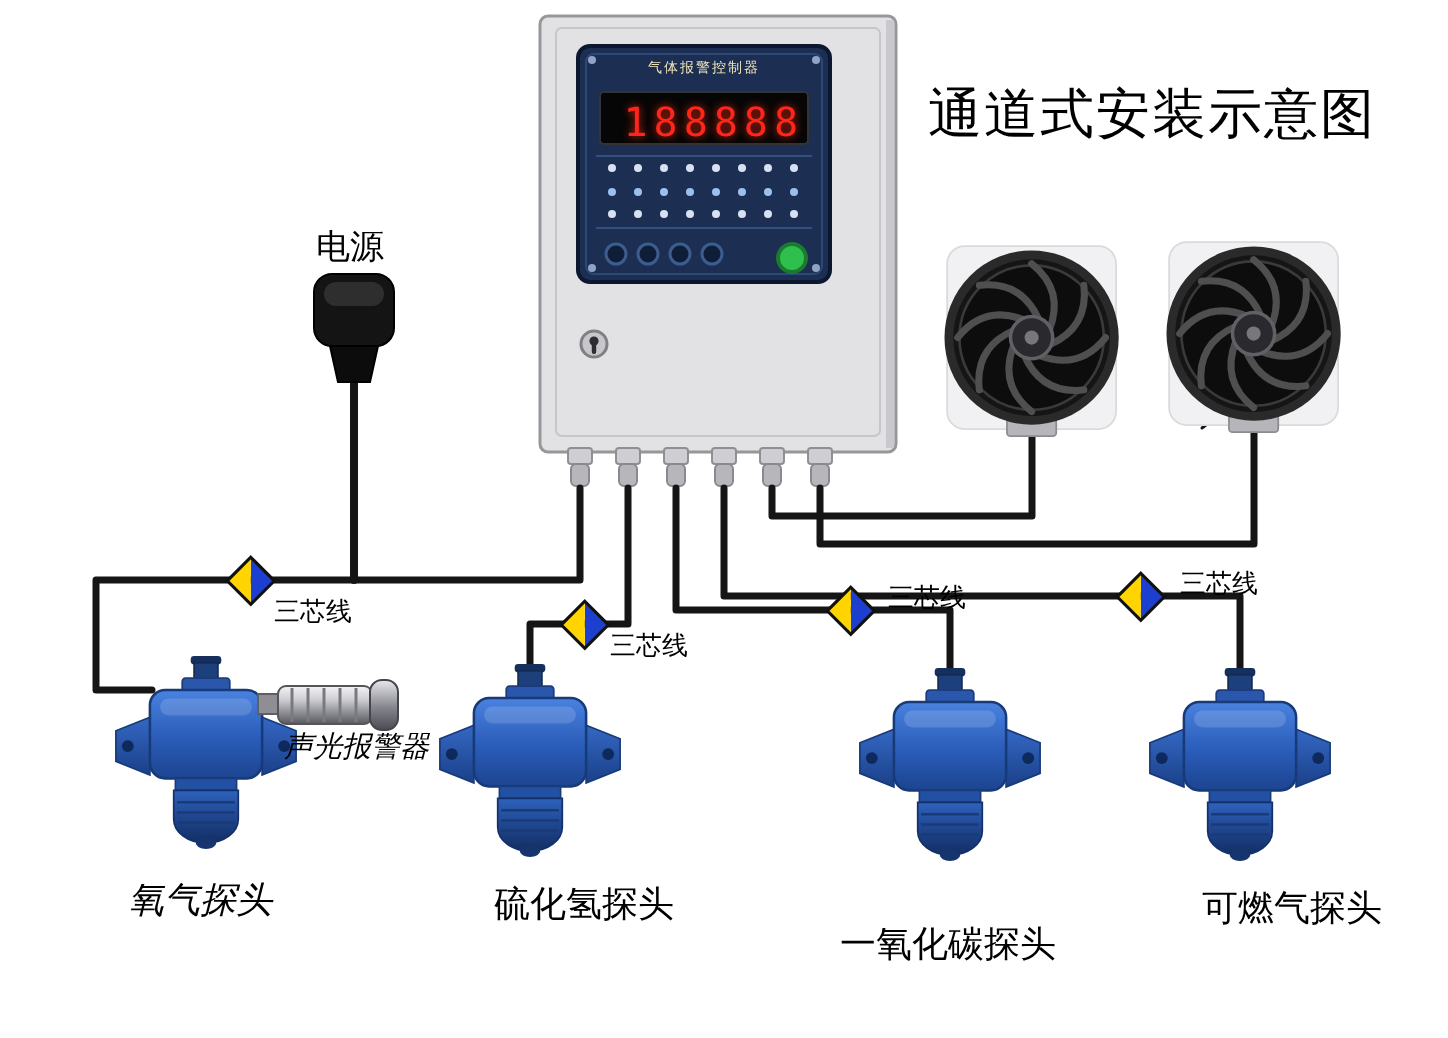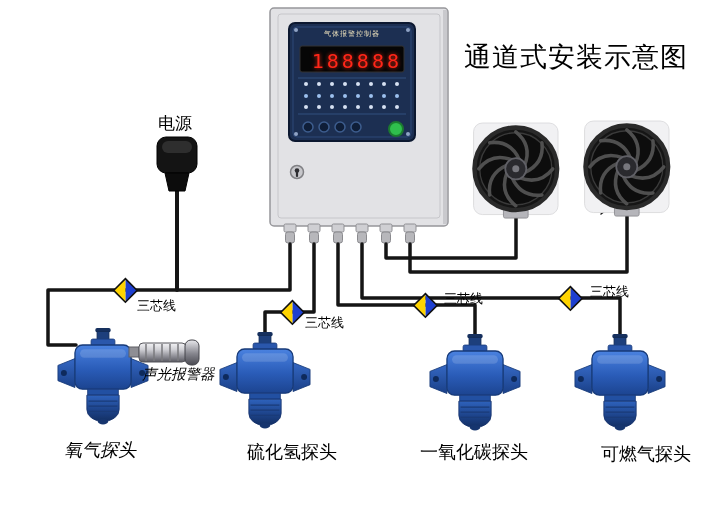--- a/index.html
+++ b/index.html
@@ -238,16 +238,16 @@
 
   <div class="lbl small" style="left:137px;top:299px;">三芯线</div>
   <div class="lbl small" style="left:305px;top:316px;">三芯线</div>
   <div class="lbl small" style="left:444px;top:292px;">三芯线</div>
   <div class="lbl small" style="left:590px;top:285px;">三芯线</div>
 
   <div class="lbl alarm-label" style="left:142px;top:366px;">声光报警器</div>
 
   <div class="lbl det-label" style="left:64px;top:440px;font-style:italic;">氧气探头</div>
   <div class="lbl det-label" style="left:219px;top:442px;margin-left:28px;">硫化氢探头</div>
-  <div class="lbl det-label" style="left:420px;top:442px;">一氧化碳探头</div>
+  <div class="lbl det-label" style="left:420px;top:462px;">一氧化碳探头</div>
   <div class="lbl det-label" style="left:580px;top:444px;margin-left:21px;">可燃气探头</div>
 
 </div>
 
 </body></html>

